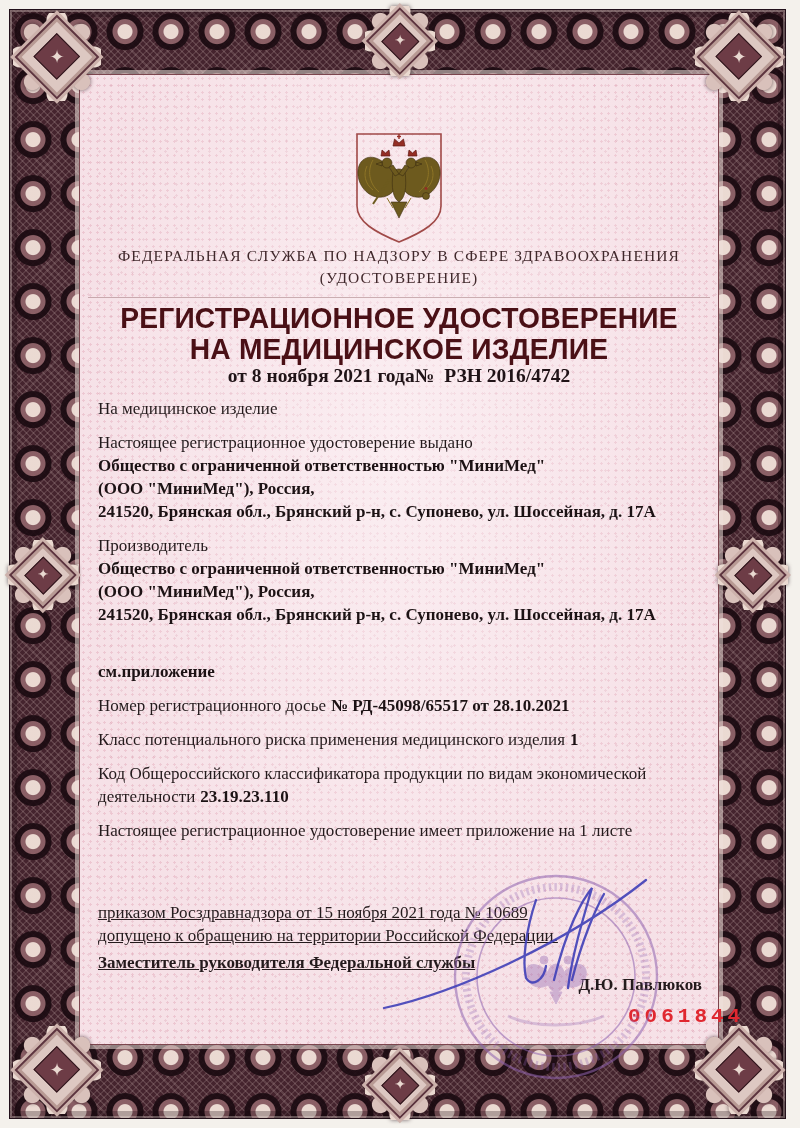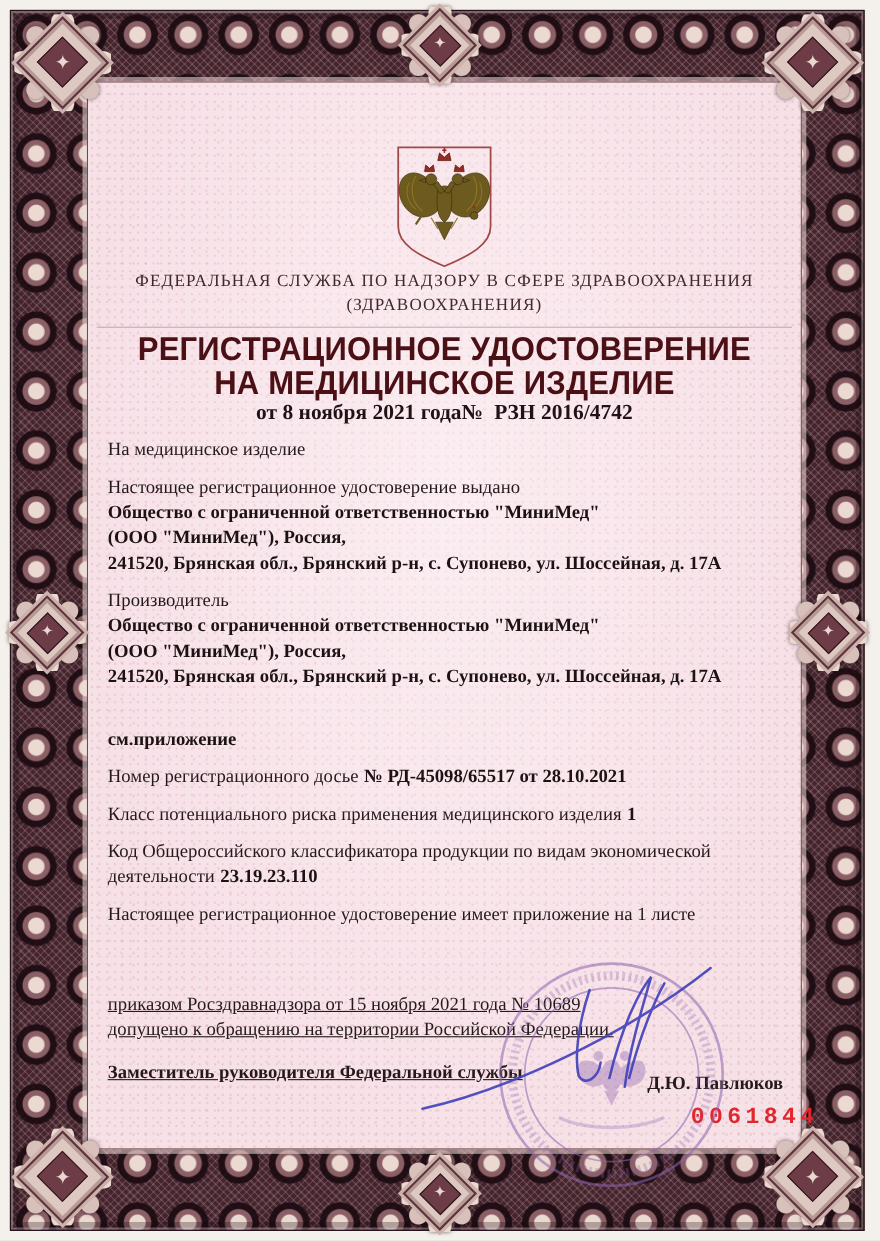--- a/index.html
+++ b/index.html
@@ -52,21 +52,20 @@
     background-color:#f6e1e7;
     background-image:
       radial-gradient(ellipse at 50% 38%, rgba(255,248,250,.55), transparent 72%),
       radial-gradient(rgba(215,138,160,.30) 1px, transparent 1.4px),
       radial-gradient(rgba(205,130,155,.22) 1px, transparent 1.4px);
     background-size:auto,7px 7px,11px 11px;
     background-position:0 0,0 0,3px 5px;
     border:1.5px solid #7c454e;
     outline:4px solid rgba(238,224,219,.55);
     z-index:4;
-    padding-left:10px;
   }
   .arms{position:absolute; top:54px; left:0; right:0; display:flex; justify-content:center;}
   .agency{position:absolute; top:170px; left:0; right:0; text-align:center;
     font-size:15.5px; letter-spacing:1.1px; line-height:22px; color:#40282b;}
   .divider{position:absolute; top:222px; left:8px; right:8px; height:1px;
     background:rgba(125,75,78,.38);}
   .title{position:absolute; top:227px; left:0; right:0; text-align:center;
     font-family:"Liberation Sans", sans-serif; font-weight:bold;
     font-size:30px; line-height:31px; color:#4a1016;
     transform:scaleX(.94); transform-origin:50% 0; letter-spacing:.2px;}
@@ -74,21 +73,21 @@
     font-weight:bold; font-size:19.5px; color:#201317;}
   .dateline .num{}
   .dateline .nsign{margin-right:10px;}
   .bodytext{position:absolute; top:322px; left:18px; right:16px;
     font-size:17px; line-height:23px;}
   .para{margin:0 0 11px 0;}
   .para b, .footer b{font-weight:bold; color:#1c1214;}
   .val-inline{margin-left:5px;}
   .footer{position:absolute; top:826px; left:18px; right:16px;
     font-size:17px; line-height:23px;text-decoration:underline;}
-  .signer{margin-top:16px; font-weight:bold;}
+  .signer{margin-top:4px; font-weight:bold;}
   .signer-name{position:absolute; right:0; top:72px; font-weight:bold;}
   .serial{position:absolute; left:548px; top:930px;
     font-family:"Liberation Mono", monospace; font-weight:bold;
     font-size:21px; letter-spacing:4px; color:#e02830; z-index:7;}
   .stamp-layer{position:absolute; z-index:8; pointer-events:none;}
   .sig-layer{position:absolute; z-index:9; pointer-events:none;}
 </style>
 </head>
 <body>
 
@@ -184,21 +183,21 @@
           <path d="M52,4 v5"></path>
             <path d="M50,6.5 h4"></path>
             <path d="M79,60 v-3"></path>
             <path d="M77.5,58.5 h3"></path>
         </g>
       </svg>
     </div>
 
     <div class="agency">
       <div>ФЕДЕРАЛЬНАЯ СЛУЖБА ПО НАДЗОРУ В СФЕРЕ ЗДРАВООХРАНЕНИЯ</div>
-      <div>(ЗДРАВООХРАНЕНИЯ)</div>
+      <div>(УДОСТОВЕРЕНИЕ)</div>
     </div>
 
     <div class="divider"></div>
 
     <div class="title">
       <div>РЕГИСТРАЦИОННОЕ УДОСТОВЕРЕНИЕ</div>
       <div>НА МЕДИЦИНСКОЕ ИЗДЕЛИЕ</div>
     </div>
 
     <div class="dateline">

